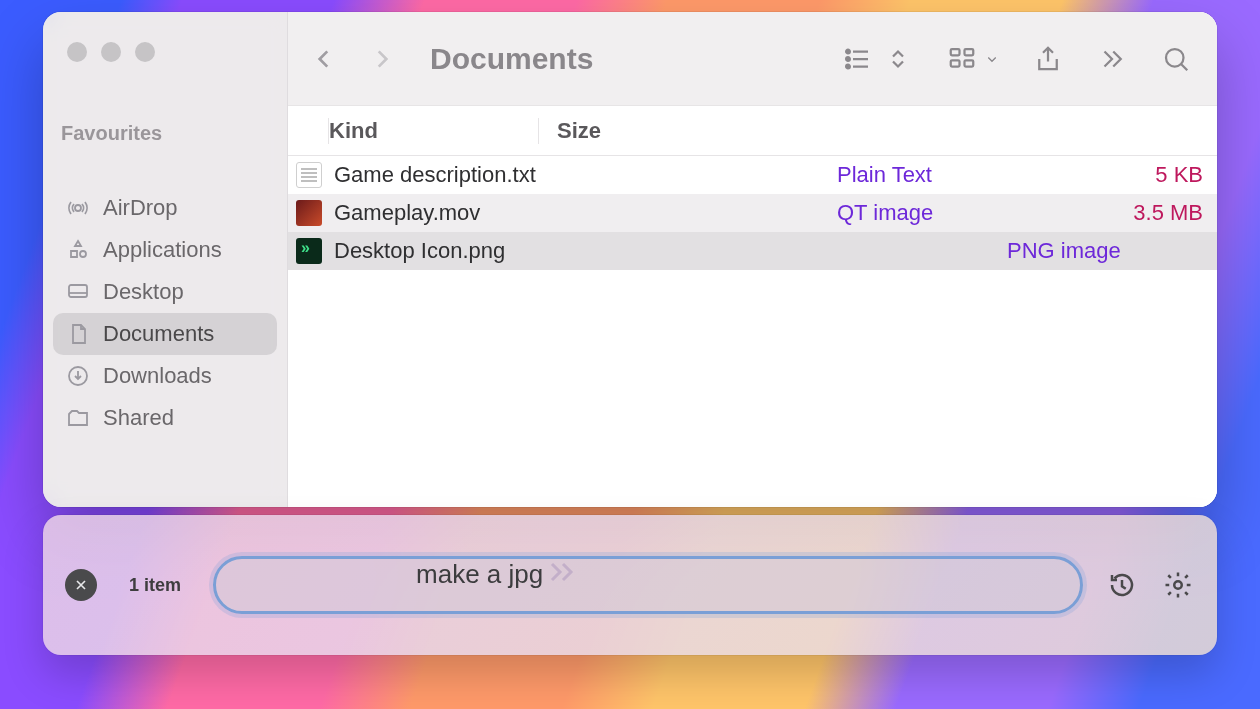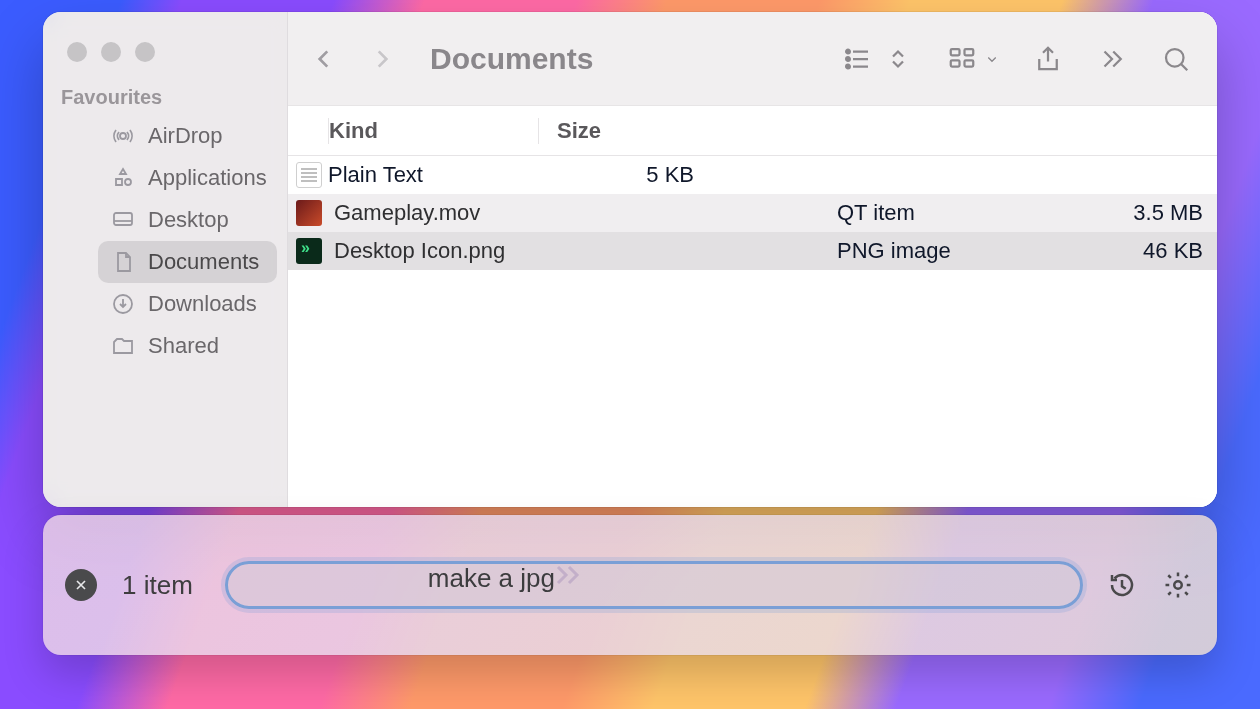--- a/index.html
+++ b/index.html
@@ -29,33 +29,34 @@
     overflow: hidden;
   }
   .sidebar {
     width: 245px;
     background: rgba(235,232,235,.78);
     backdrop-filter: blur(10px);
     border-right: 1px solid rgba(0,0,0,.06);
     padding-top: 18px;
     display: flex;
     flex-direction: column;
+    gap: 36px;
   }
   .traffic {
     display: flex; gap: 14px; padding: 12px 0 24px 24px;
   }
   .traffic .dot {
     width: 20px; height: 20px; border-radius: 50%;
     background: #c6c4c6;
   }
   .section-label {
     font-size: 20px; font-weight: 600; color: #9a969a;
     padding: 0 0 6px 18px;
   }
-  .side-list { list-style: none; padding: 0 10px; margin-left: 45px; }
+  .side-list { list-style: none; padding: 0 10px; }
   .side-item {
     display: flex; align-items: center; gap: 12px;
     padding: 8px 12px; border-radius: 10px;
     font-size: 22px; color: #6a676a; font-weight: 500;
     cursor: default;
   }
   .side-item.active { background: rgba(0,0,0,.10); color: #4a484a; }
   .side-item .sicon {
     width: 26px; height: 26px; flex-shrink: 0;
     display: flex; align-items: center; justify-content: center;
@@ -115,47 +116,47 @@
   .row:nth-child(even) { background: #f0eef0; }
   .row.selected { background: #e2e0e2; }
   .row .gutter { width: 40px; display: flex; justify-content: flex-end; padding-right: 6px; }
   .row .ficon { width: 26px; height: 26px; border-radius: 3px; display: inline-block; }
   .ficon.txt { background: linear-gradient(#fff,#fff); border: 1px solid #cfcfcf; position: relative; }
   .ficon.txt::after { content:""; position:absolute; left:4px; right:4px; top:5px; height:2px; background:#bfbfbf; box-shadow: 0 4px 0 #bfbfbf, 0 8px 0 #bfbfbf, 0 12px 0 #bfbfbf; }
   .ficon.mov { background: linear-gradient(135deg,#6b1a1a,#c94b2a); }
   .ficon.png { background: #0a2a1a; position: relative; }
   .ficon.png::after { content:"»"; color:#3ee08a; font-weight:700; font-size:16px; position:absolute; left:5px; top:1px; }
   .row .c-name { flex: 1; padding-left: 6px; }
-  .row .c-kind { width: 210px; color: #0f172a; font-weight: 500; }
-  .row .c-size { width: 170px; text-align: right; padding-right: 14px; color: #0f172a; font-weight: 500; }
+  .row .c-kind { width: 210px; color: #6d28d9; font-weight: 500; }
+  .row .c-size { width: 170px; text-align: right; padding-right: 14px; color: #be185d; font-weight: 500; }
 
   
   .substage {
     position: absolute;
     left: 43px; top: 515px;
     width: 1174px; height: 140px;
     border-radius: 18px;
     background: linear-gradient(135deg, rgba(235,210,230,.85), rgba(230,215,235,.85) 40%, rgba(235,220,210,.85));
     box-shadow: 0 20px 40px rgba(0,0,0,.18), 0 0 0 1px rgba(0,0,0,.05);
     display: flex; align-items: center;
     padding: 0 22px; gap: 22px;
   }
   .close-circle {
     width: 32px; height: 32px; border-radius: 50%;
     background: #4a4a4c; display: flex; align-items: center; justify-content: center;
   }
   .close-circle svg { width: 16px; height: 16px; stroke: #e8e8ea; stroke-width: 2.5; }
-  .item-count { font-size: 26px; font-weight: 400; color: #3e3d3f; margin-left: 3px; margin-right: 10px; }
+  .item-count { font-size: 18px; font-weight: 700; color: #3e3d3f; margin-left: 10px; margin-right: 10px; }
 
   .cmd-wrap {
-    flex: 1; height: 48px;
+    flex: 1; height: 58px;
     border: 3px solid #7a9fd6;
     border-radius: 30px;
     background: rgba(210,200,215,.55);
-    display: flex; align-items: flex-end;
+    display: flex; align-items: flex-start;
     padding: 0 22px 12px 200px;
     position: relative;
     box-shadow: 0 0 0 4px rgba(122,159,214,.25);
   }
   .cmd-chevrons {
     position: absolute; left: 50%; transform: translateX(-100px);
     color: #b9a7c2; font-size: 28px; font-weight: 700;
   }
   .cmd-chevrons svg { width: 30px; height: 24px; stroke: #c3afc9; stroke-width: 3; fill: none; }
   .cmd-input {
@@ -314,38 +315,38 @@
       <div class="c-size">
         <span>Size</span>
       </div>
     </div>
 
     <div class="rows" id="rows">
         <div class="row">
           <div class="gutter">
             <span class="ficon txt"></span>
           </div>
+          <div class="c-name">Game description.txt</div>
           <div class="c-kind">Plain Text</div>
           <div class="c-size">5 KB</div>
         </div>
         <div class="row">
           <div class="gutter">
             <span class="ficon mov"></span>
           </div>
           <div class="c-name">Gameplay.mov</div>
-          <div class="c-kind">QT item</div>
+          <div class="c-kind">QT image</div>
           <div class="c-size">3.5 MB</div>
         </div>
         <div class="row selected">
           <div class="gutter">
             <span class="ficon png"></span>
           </div>
           <div class="c-name">Desktop Icon.png</div>
           <div class="c-kind">PNG image</div>
-          <div class="c-size">46 KB</div>
         </div>
       </div>
   </section>
 </div>
 
 <div class="substage">
   <span class="close-circle">
     <svg viewBox="0 0 24 24">
         <path d="M6 6l12 12M18 6L6 18"></path>
       </svg>

